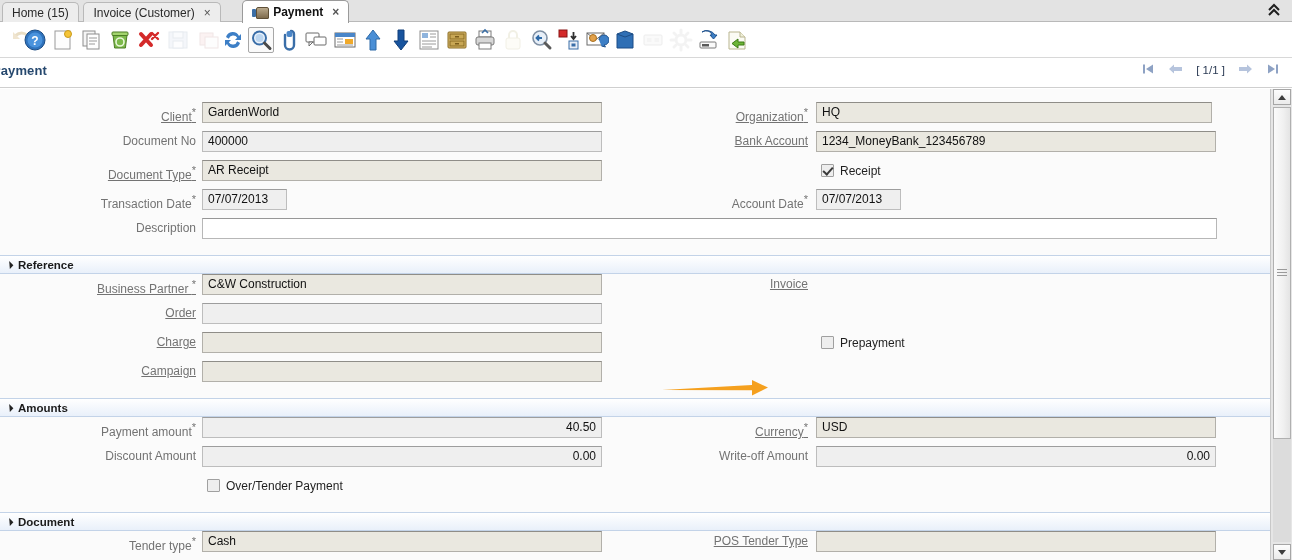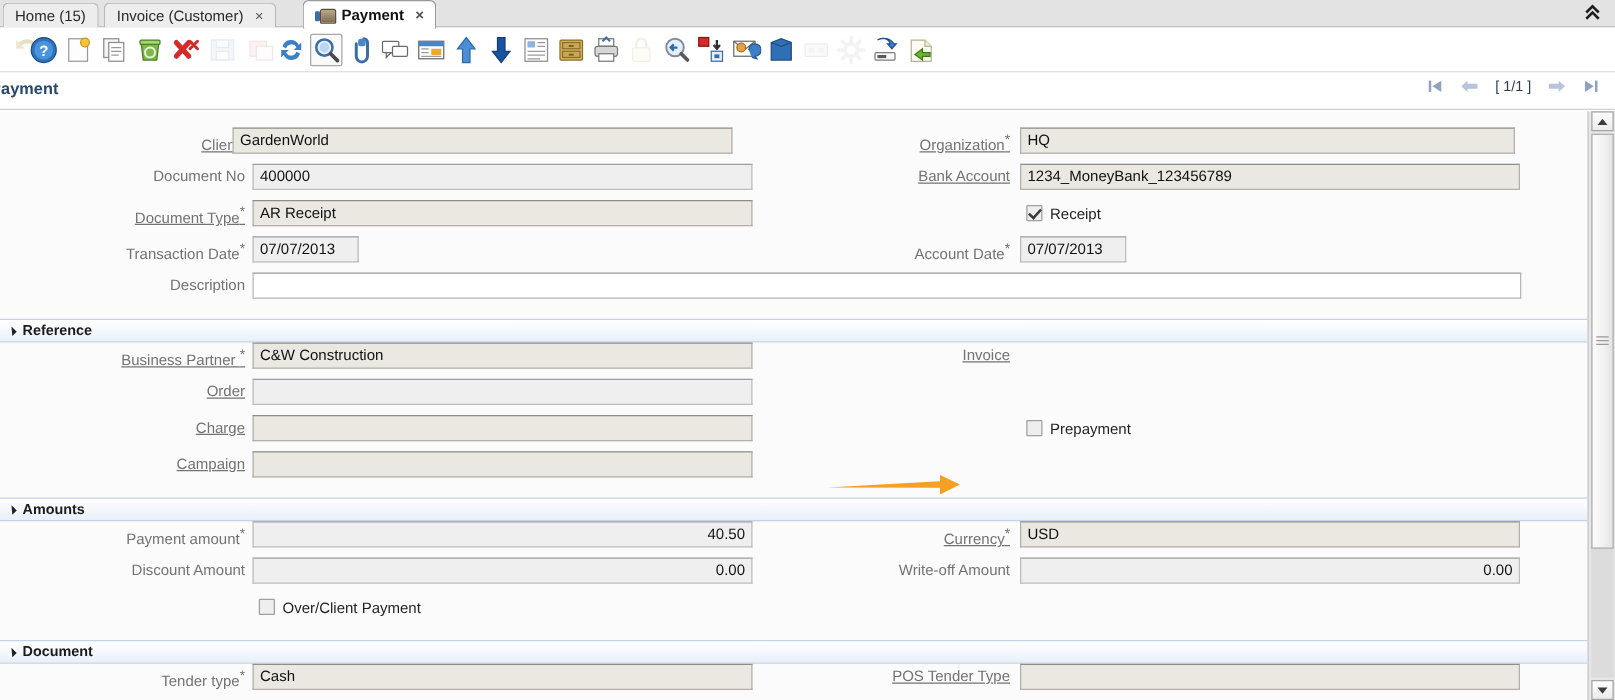--- a/index.html
+++ b/index.html
@@ -437,21 +437,21 @@
           </svg>
       </span>
     </div>
   </div>
 
   <div class="body">
     <div id="form-host">
         <div style="height: 13px;"></div>
         <div class="row">
           <div class="lbl link" style="right: 1074px;"><span>Client</span><sup style="font-size: 11px;">*</sup></div>
-          <div class="inp " style="left: 186px; width: 400px;">GardenWorld</div>
+          <div class="inp " style="left: 202px; width: 400px;">GardenWorld</div>
           <div class="lbl link" style="right: 462px;"><span>Organization</span><sup style="font-size: 11px;">*</sup></div>
           <div class="inp " style="left: 816px; width: 396px;">HQ</div>
         </div>
         <div class="row">
           <div class="lbl" style="right: 1074px; text-align: center;"><span>Document No</span></div>
           <div class="inp grey" style="left: 202px; width: 400px;">400000</div>
           <div class="lbl link" style="right: 462px;"><span>Bank Account</span></div>
           <div class="inp " style="left: 816px; width: 400px;">1234_MoneyBank_123456789</div>
         </div>
         <div class="row">
@@ -511,21 +511,21 @@
         </div>
         <div class="row">
           <div class="lbl" style="right: 1074px;"><span>Discount Amount</span></div>
           <div class="inp grey num" style="left: 202px; width: 400px;">0.00</div>
           <div class="lbl" style="right: 462px;"><span>Write-off Amount</span></div>
           <div class="inp grey num" style="left: 816px; width: 400px;">0.00</div>
         </div>
         <div class="row">
           <div class="chk-wrap" style="left: 207px;">
             <span class="chk"></span>
-            <span class="chk-lbl">Over/Client Payment</span>
+            <span class="chk-lbl">Over/Tender Payment</span>
           </div>
         </div>
         <div style="height: 8px;"></div>
         <div class="section-head">
           <span class="tri"></span>
           <span>Document</span>
         </div>
         <div class="row">
           <div class="lbl" style="right: 1074px;"><span>Tender type</span><sup style="font-size: 11px;">*</sup></div>
           <div class="inp " style="left: 202px; width: 400px;">Cash</div>

